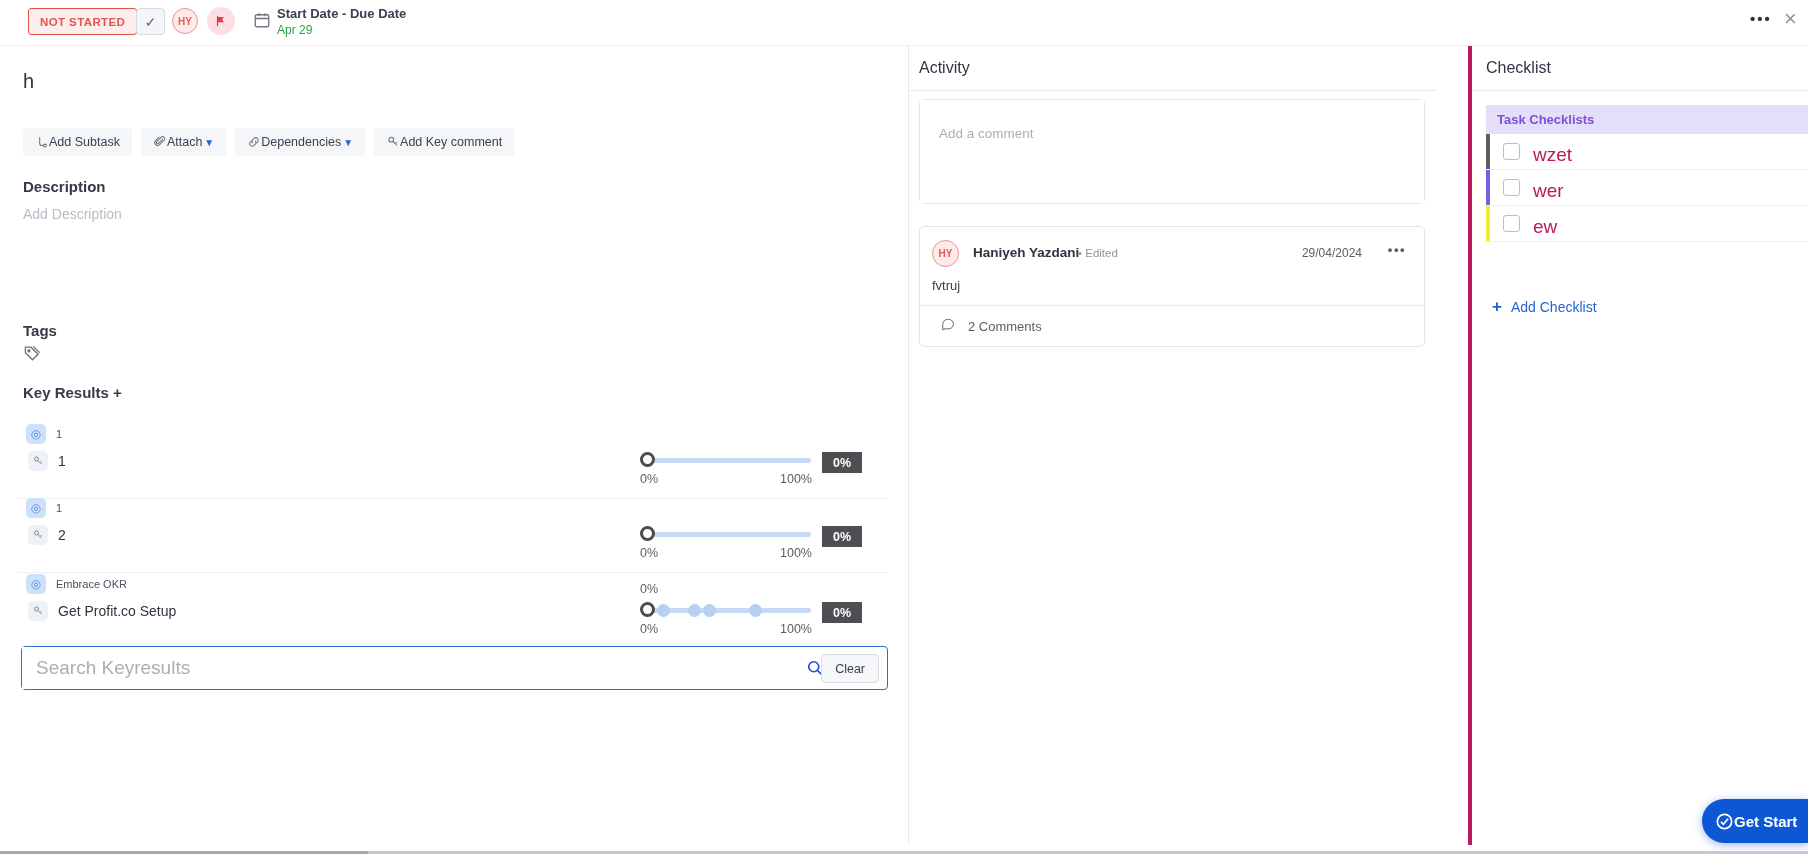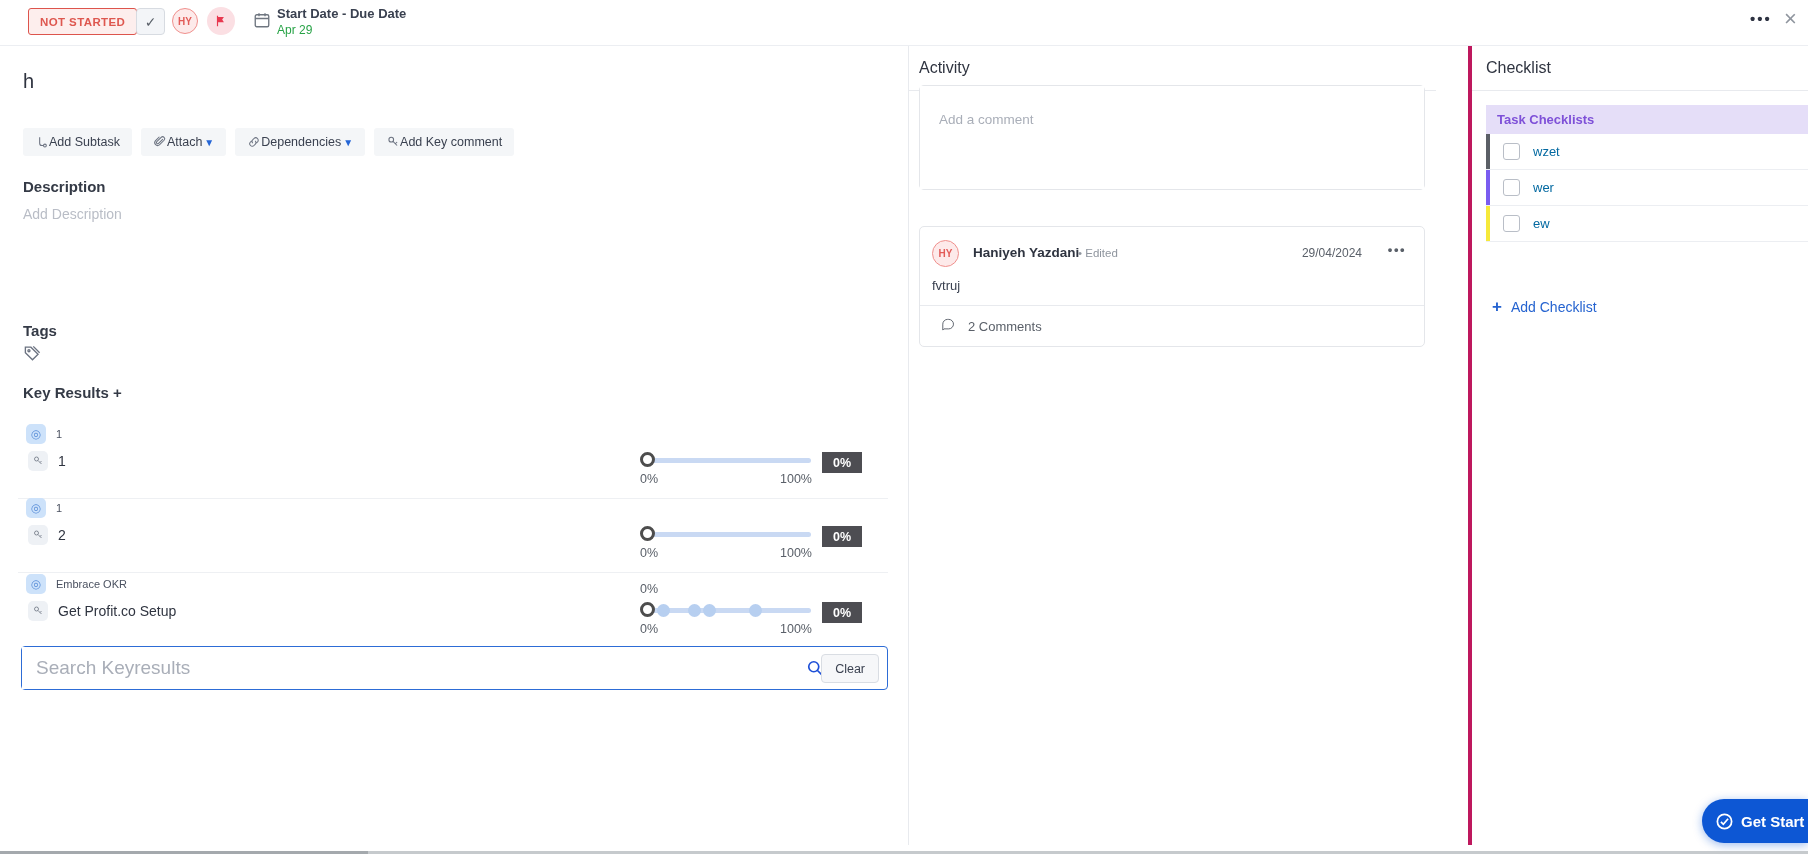--- a/index.html
+++ b/index.html
@@ -80,21 +80,21 @@
   .search-box input::placeholder { color:#a9aeb8; }
   .search-icon { position:absolute; right:62px; top:11px; width:20px; height:20px; cursor:pointer; }
   .clear-btn { position:absolute; right:8px; top:7px; height:29px; padding:0 13px; background:#f6f7f9;
                border:1px solid #d9dde3; border-radius:4px; font-size:12.5px; color:#3a4150;
                display:flex; align-items:center; cursor:pointer; }
 
   
   .panel-header { height:45px; border-bottom:1px solid #e8eaee; display:flex; align-items:center;
                   padding-left:10px; font-size:16px; color:#2f3440; }
   .checklist-col .panel-header { padding-left:14px; }
-  .comment-input { position:absolute; left:10px; top:39px; width:506px; height:105px;
+  .comment-input { position:absolute; left:10px; top:53px; width:506px; height:105px;
                    border:1px solid #e4e6ea; border-radius:5px; }
   .comment-input textarea { width:100%; height:100%; border:none; outline:none; resize:none;
                             padding:26px 0 0 19px; font-size:13.5px; color:#3a4150;
                             font-family:"Liberation Sans", sans-serif; }
   .comment-input textarea::placeholder { color:#a9aeb8; }
   .comment-card { position:absolute; left:10px; top:180px; width:506px; height:121px;
                   border:1px solid #e4e6ea; border-radius:5px; }
   .cc-avatar { position:absolute; left:12px; top:13px; width:27px; height:27px; border-radius:50%;
                background:#fdeaea; border:1.5px solid #f0908d; color:#e25b58; font-size:10px; font-weight:bold;
                display:flex; align-items:center; justify-content:center; }
@@ -110,36 +110,36 @@
   .bubble-icon svg { width:17px; height:15px; stroke:#5a6069; fill:none; stroke-width:1.6; }
 
   
   .cl-group-title { position:absolute; left:14px; top:59px; width:358px; height:29px; background:#e5def8;
                     color:#7e50d8; font-size:13px; font-weight:bold; display:flex; align-items:center;
                     padding-left:11px; }
   .cl-item { position:absolute; left:14px; width:358px; height:36px; border-bottom:1px solid #eceef2; }
   .cl-bar { position:absolute; left:0; top:0; width:4px; height:100%; }
   .cl-check { position:absolute; left:17px; top:9px; width:17px; height:17px; border:1.5px solid #b9bec7;
               border-radius:3px; background:#fff; cursor:pointer; }
-  .cl-label { position:absolute; left:47px; top:10px; font-size:13px; color:#0369a1; }
+  .cl-label { position:absolute; left:47px; top:10px; font-size:19px; color:#be185d; }
   .cl-input-row { position:absolute; left:14px; top:196px; width:358px; height:44px;
                   border-bottom:1px solid #eceef2; }
   .cl-color-box { position:absolute; left:13px; top:7px; width:30px; height:30px; border:1px solid #d9dde3;
                   border-radius:3px; display:flex; align-items:center; justify-content:center; cursor:pointer; }
   .cl-dot { width:17px; height:17px; border-radius:50%; }
   .cl-input-row input { position:absolute; left:52px; top:10px; width:290px; border:none; outline:none;
                         font-size:13.5px; color:#3a4150; font-family:"Liberation Sans", sans-serif; }
   .cl-input-row input::placeholder { color:#a9aeb8; }
   .add-checklist { position:absolute; left:20px; top:251px; display:flex; align-items:center; gap:9px;
                    color:#2563d0; font-size:14px; cursor:pointer; }
   .add-plus { font-size:17px; font-weight:bold; }
 
   
   .get-started { position:absolute; right:0; top:799px; height:44px; width:106px; background:#0d57d4;
-                 border-radius:22px 0 0 22px; display:flex; align-items:center; gap:7px; padding-left:13px;
+                 border-radius:22px 0 0 22px; display:flex; align-items:center; padding-left:13px;
                  color:#fff; font-weight:bold; font-size:15px; box-shadow:0 2px 10px rgba(13,87,212,.4);
                  cursor:pointer; overflow:hidden; white-space:nowrap; }
   .get-started svg { flex:0 0 auto; width:19px; height:19px; }
   .hscroll-track { position:absolute; left:0; top:851px; width:1808px; height:3px; background:#c6cacd; }
   .hscroll-thumb { position:absolute; left:0; top:0; width:368px; height:3px; background:#a4a9ad; cursor:pointer; }
 </style>
 </head>
 <body>
 
 <div class="stage">

